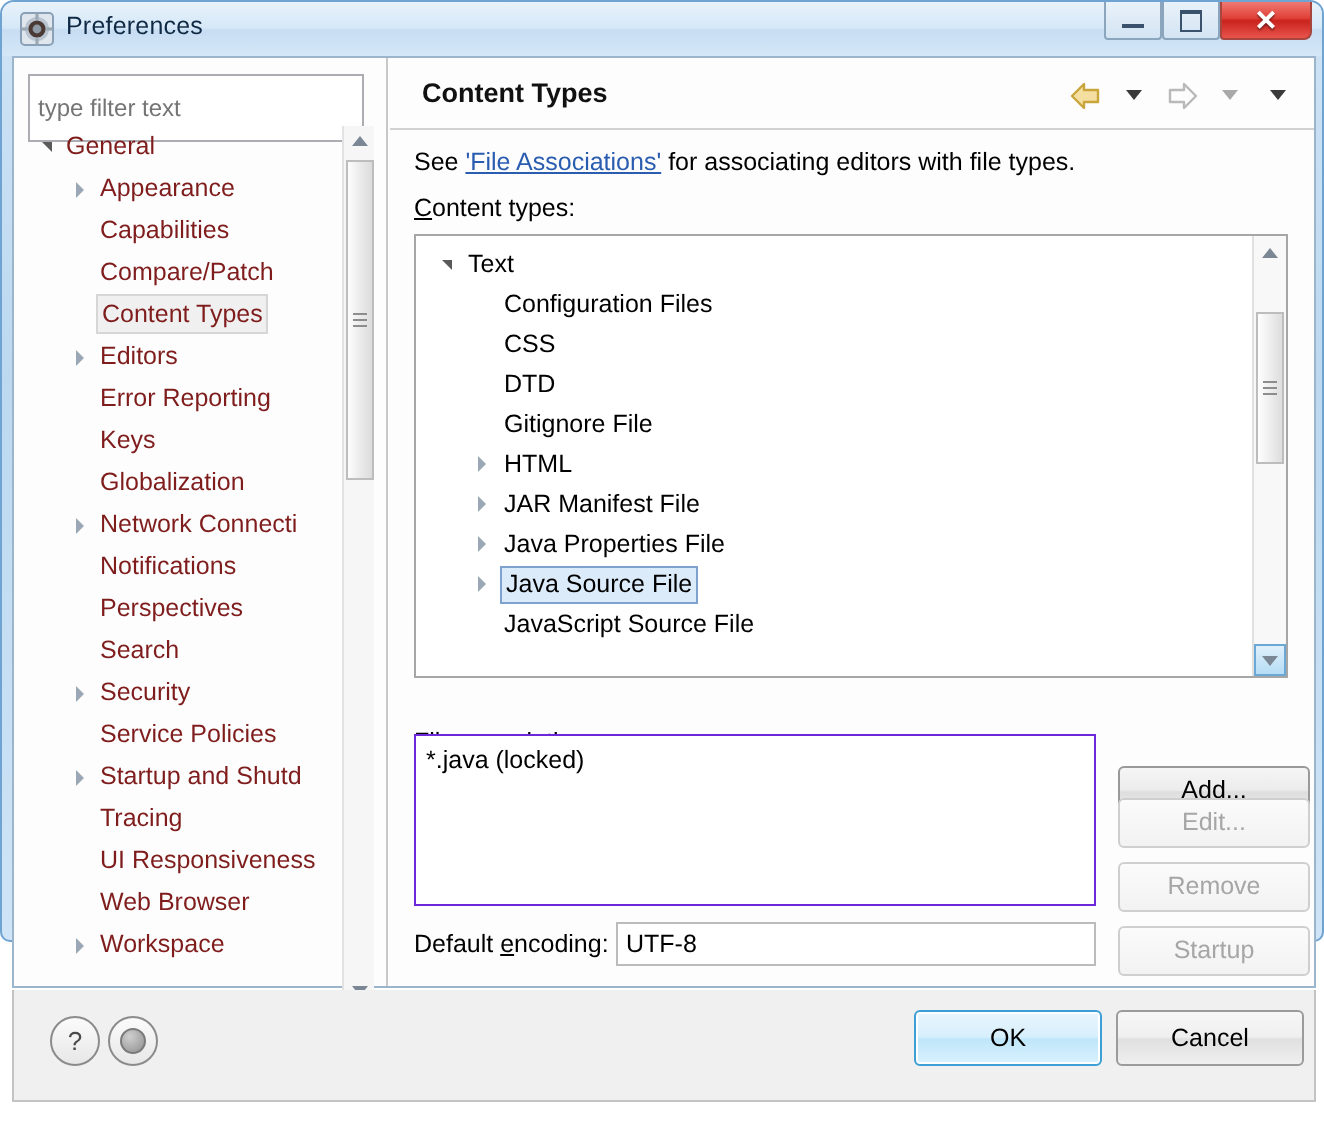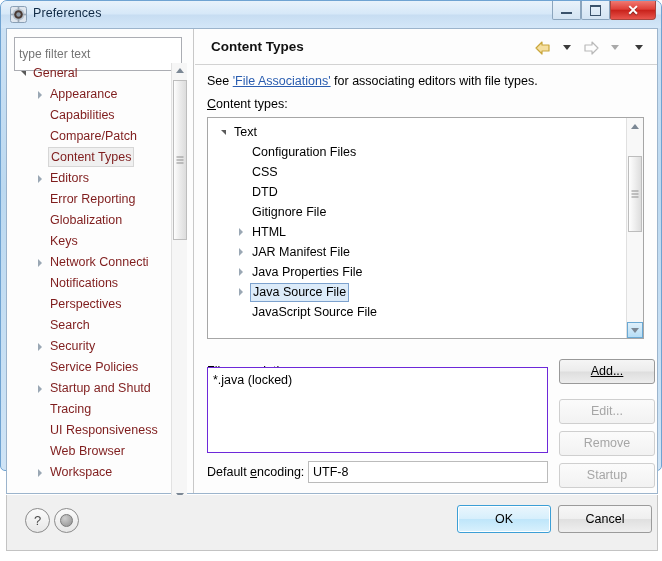--- a/index.html
+++ b/index.html
@@ -356,21 +356,21 @@
   .sidebtn.enabled {
     background: linear-gradient(to bottom, #f5f5f5 0%, #ececec 48%, #dedede 52%, #ededed 100%);
     border: 1px solid #999;
     color: #000;
   }
   .sidebtn.disabled {
     background: linear-gradient(to bottom, #fbfbfb, #f2f2f2);
     border: 1px solid #cfcfcf;
     color: #a6a6a6;
   }
-  #btn-add { top: 330px; text-decoration: underline; }
+  #btn-add { top: 354px; text-decoration: underline; }
   #btn-edit { top: 370px; }
   #btn-remove { top: 402px; }
   #btn-update { top: 434px; }
 
   #enc-label {
     position: absolute;
     left: 12px; top: 436px;
     font-size: 12.5px;
   }
   #enc-field {
@@ -491,22 +491,22 @@
           <div class="tnode lvl1"><span class="twisty">
               <span class="arrow-right"></span>
             </span><span class="tlabel">Appearance</span></div>
           <div class="tnode lvl1"><span class="tlabel">Capabilities</span></div>
           <div class="tnode lvl1"><span class="tlabel">Compare/Patch</span></div>
           <div class="tnode lvl1 sel"><span class="tlabel">Content Types</span></div>
           <div class="tnode lvl1"><span class="twisty">
               <span class="arrow-right"></span>
             </span><span class="tlabel">Editors</span></div>
           <div class="tnode lvl1"><span class="tlabel">Error Reporting</span></div>
+          <div class="tnode lvl1"><span class="tlabel">Keys</span></div>
           <div class="tnode lvl1"><span class="tlabel">Globalization</span></div>
-          <div class="tnode lvl1"><span class="tlabel">Keys</span></div>
           <div class="tnode lvl1"><span class="twisty">
               <span class="arrow-right"></span>
             </span><span class="tlabel">Network Connecti</span></div>
           <div class="tnode lvl1"><span class="tlabel">Notifications</span></div>
           <div class="tnode lvl1"><span class="tlabel">Perspectives</span></div>
           <div class="tnode lvl1"><span class="tlabel">Search</span></div>
           <div class="tnode lvl1"><span class="twisty">
               <span class="arrow-right"></span>
             </span><span class="tlabel">Security</span></div>
           <div class="tnode lvl1"><span class="tlabel">Service Policies</span></div>

